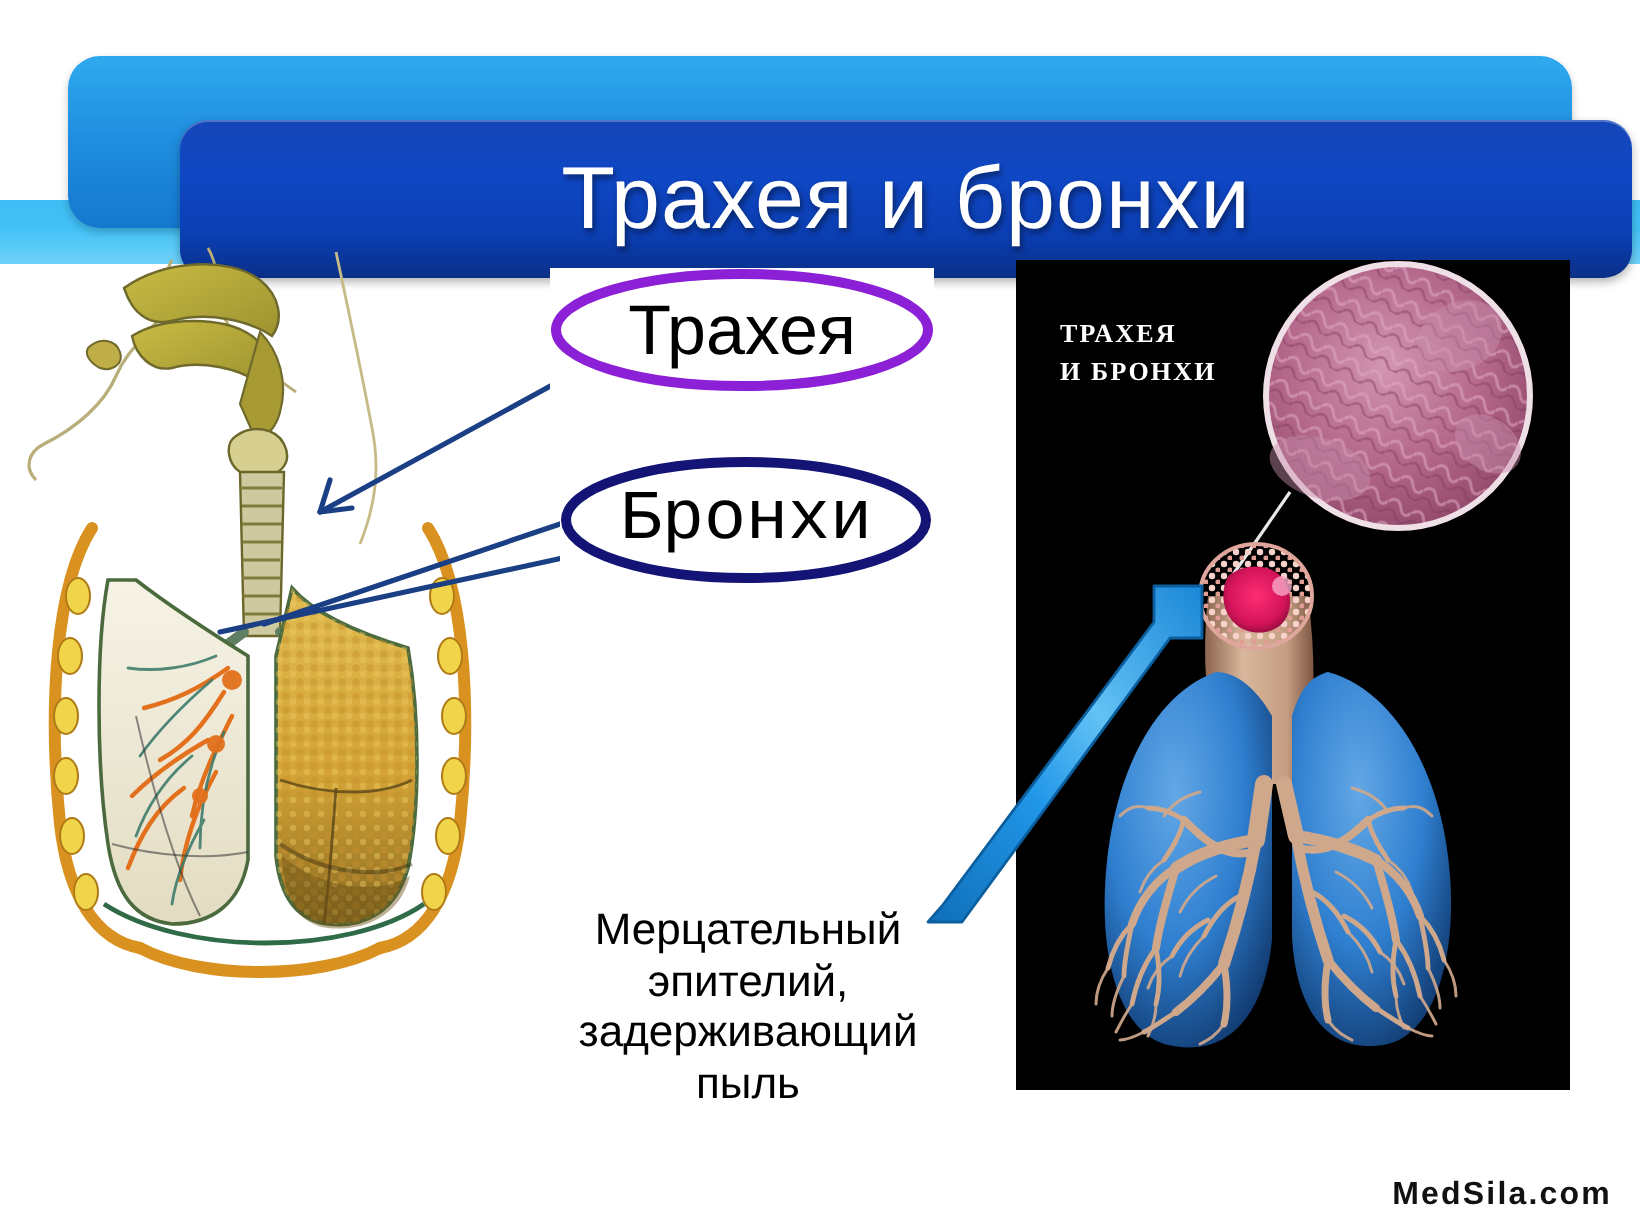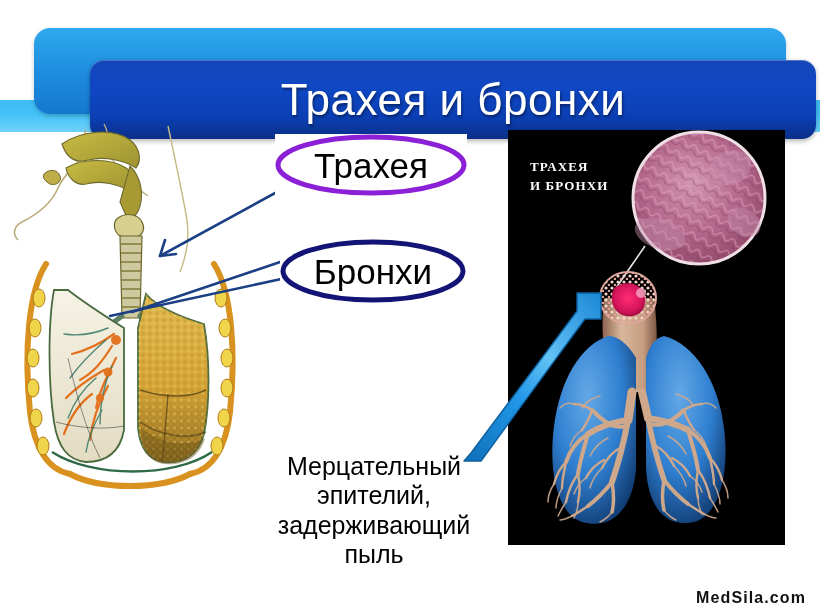--- a/index.html
+++ b/index.html
@@ -63,21 +63,21 @@
     color:#000000;
     font-size:35px;
     line-height:1;
     white-space:nowrap;
   }
   .ellipse-ring{
     position:absolute; left:0; top:0; width:100%; height:100%;
     z-index:1;
   }
   #callout-trachea{ left:275px; top:134px; width:192px; height:62px; }
-  #callout-bronchi{ left:280px; top:239px; width:186px; height:65px; }
+  #callout-bronchi{ left:280px; top:228px; width:186px; height:65px;font-family:Liberation Mono, monospace; }
 
   
   #left-illustration{
     position:absolute; left:8px; top:122px; width:250px; height:370px;
   }
 
   
   #pointer-arrows{
     position:absolute; left:0; top:120px; width:520px; height:320px;
     pointer-events:none;
@@ -109,21 +109,21 @@
     width:180px; height:195px;
     pointer-events:none;
   }
 
   
   #epithelium-caption{
     position:absolute; left:238px; top:452px;
     width:272px;
     text-align:center;
     color:#000000;
-    font-size:25px;
+    font-size:22px;
     line-height:1.17;
     white-space:pre-line;
     user-select:none;
   }
 
   
   #watermark{
     position:absolute; right:14px; bottom:8px;
     color:#111111;
     font-size:16px;

